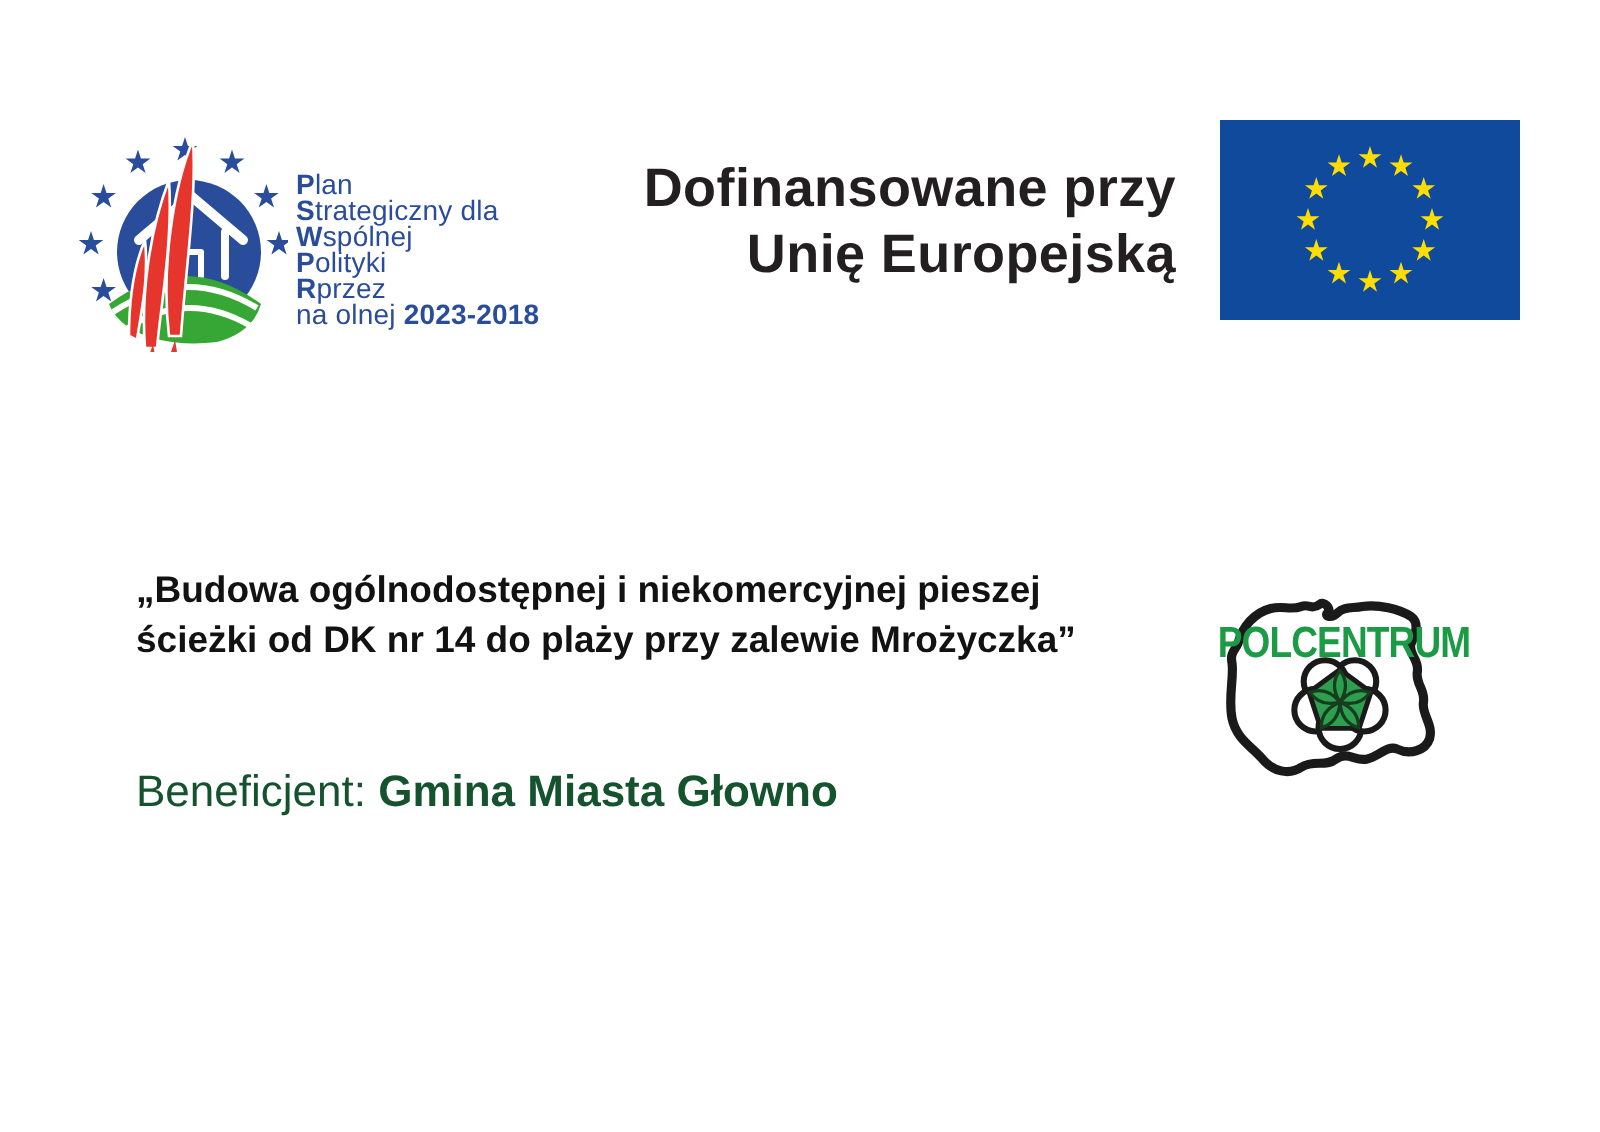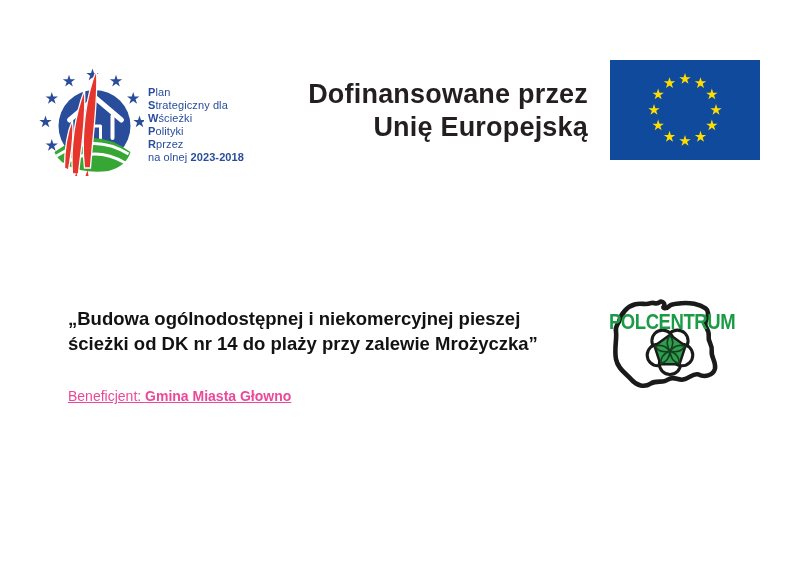--- a/index.html
+++ b/index.html
@@ -9,21 +9,21 @@
     font-family: "Liberation Sans", sans-serif;
     position: relative;
     overflow: hidden;
   }
   .abs { position: absolute; }
 
   
   .pswpr-svg { left: 38px; top: 64px; width: 106px; height: 112px; }
   .pswpr-text {
     left: 148px; top: 86px;
-    font-size: 11px; line-height: 13px;
+    font-size: 14px; line-height: 13px;
     color: #2a4d9b;
     letter-spacing: 0.1px;
   }
   .pswpr-text b { font-weight: 700; }
 
   
   .eu-funding {
     right: 212px; top: 78px;
     text-align: right;
     font-size: 27px; line-height: 33px;
@@ -36,29 +36,27 @@
   
   .eu-flag-svg { left: 610px; top: 60px; width: 150px; height: 100px; }
 
   
   .project-title {
     left: 68px; top: 282px;
     font-size: 18.5px; line-height: 25px;
     font-weight: 700;
     color: #121212;
     white-space: pre-line;
-    margin-top: 24px;
   }
 
   
   .beneficiary {
     left: 68px; top: 384px;
-    font-size: 14px; line-height: 24px;
-    color: #ec4899;
-    text-decoration: underline;
+    font-size: 22px; line-height: 24px;
+    color: #14532d;
   }
   .beneficiary b { font-weight: 700; }
 
   
   .polcentrum-svg { left: 604px; top: 291px; width: 134px; height: 112px; }
 </style>
 </head>
 <body style="background: rgb(255, 255, 255);">
 
 <div>
@@ -99,27 +97,27 @@
       <path d="M34,110 C32,84 36,52 46,26 C48,56 42,88 40,110 Z"></path>
       <path d="M26,104 C26,88 28,70 34,56 C36,76 32,92 30,106 Z"></path>
       <path d="M49,106 L47,112 L50,112 Z" stroke="none"></path>
       <path d="M38,108 L36,114 L39,114 Z" stroke="none"></path>
     </g>
   </svg>
 
   <div class="abs pswpr-text">
     <div><b>P</b><span>lan</span></div>
     <div><b>S</b><span>trategiczny dla</span></div>
-    <div><b>W</b><span>ścieżki</span></div>
+    <div><b>W</b><span>spólnej</span></div>
     <div><b>P</b><span>olityki</span></div>
     <div><b>R</b><span>przez</span></div>
     <div><span>na olnej </span><b>2023-2018</b></div>
   </div>
 
-  <div class="abs eu-funding">Dofinansowane przez
+  <div class="abs eu-funding">Dofinansowane przy
 Unię Europejską</div>
 
   <svg class="abs eu-flag-svg" viewBox="0 0 150 100" xmlns="http://www.w3.org/2000/svg">
     <defs>
       <path id="star5b" d="M0,-1L0.225,-0.309L0.951,-0.309L0.363,0.118L0.588,0.809L0,0.382L-0.588,0.809L-0.363,0.118L-0.951,-0.309L-0.225,-0.309Z"></path>
     </defs>
     <rect x="0" y="0" width="150" height="100" fill="#0f4a9c"></rect>
     <g fill="#ffdd00">
       <use href="#star5b" transform="translate(75,19) scale(6)"></use>
       <use href="#star5b" transform="translate(90.5,23.15) scale(6)"></use>

